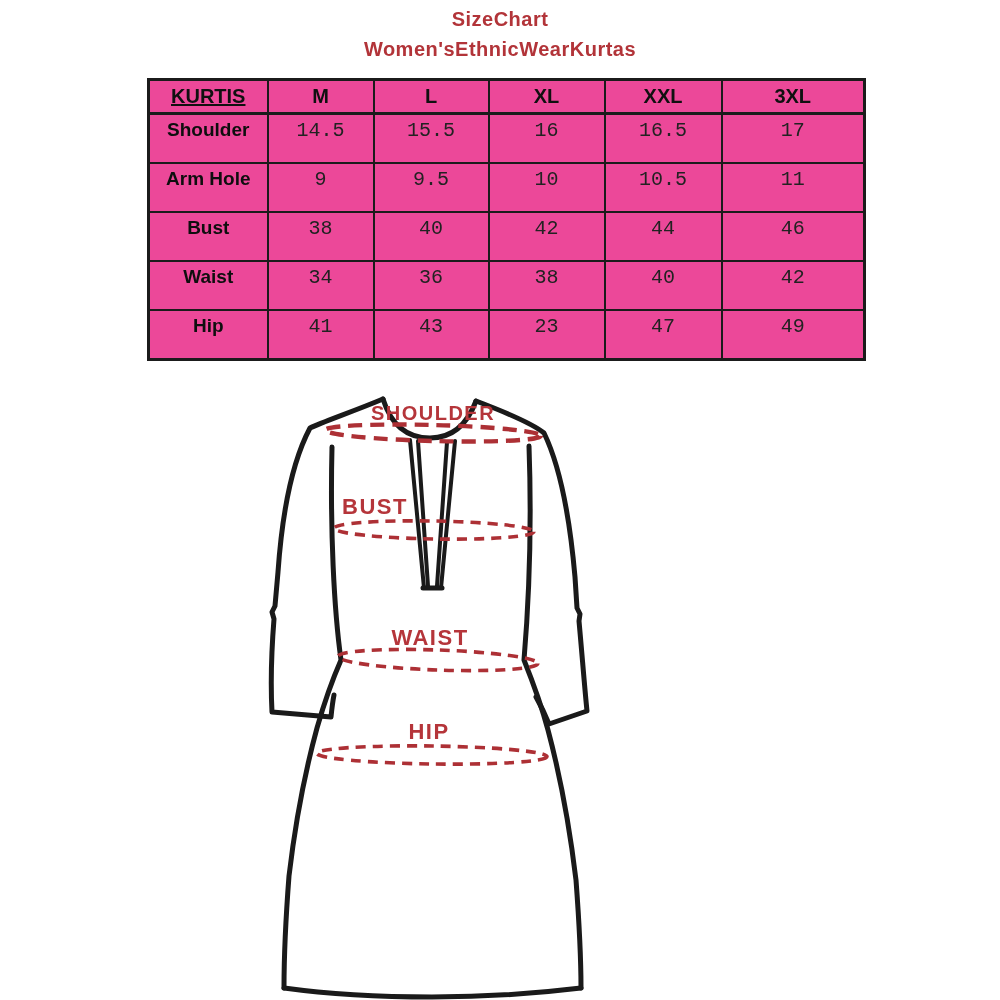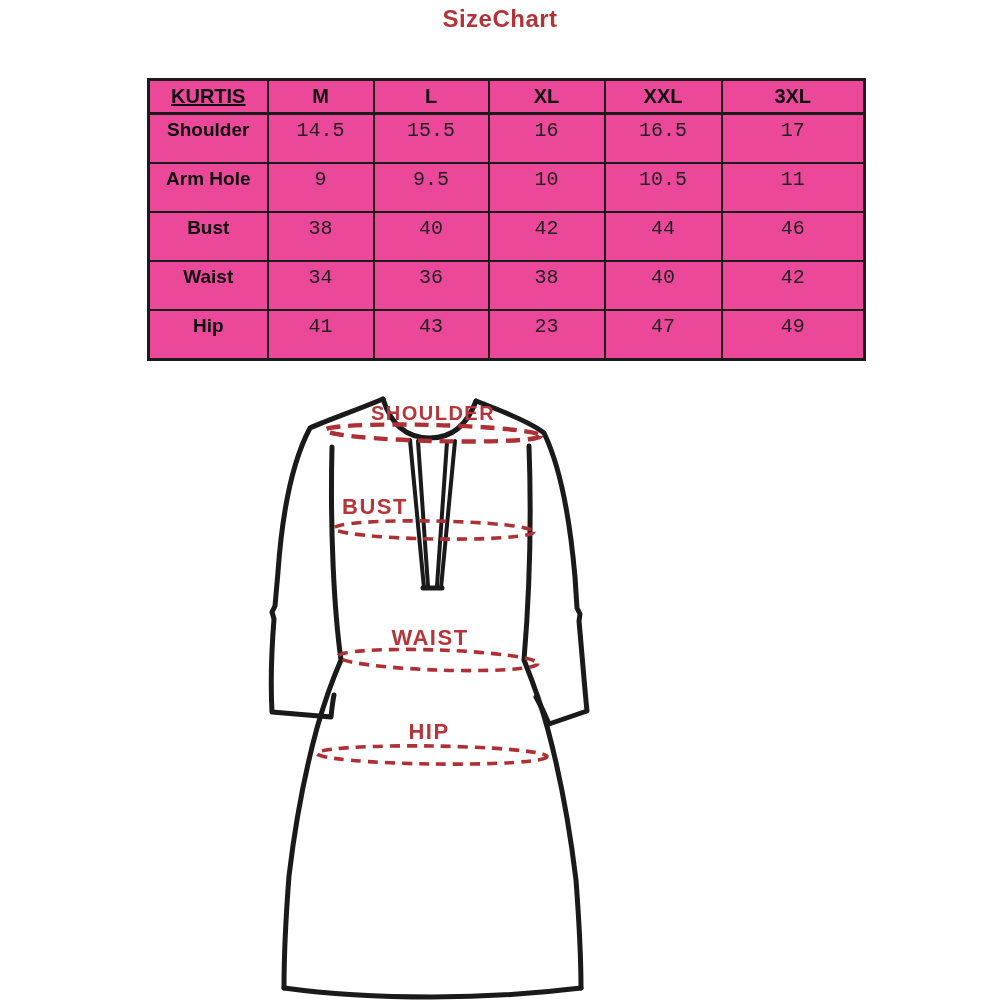--- a/index.html
+++ b/index.html
@@ -1,21 +1,21 @@
 <!DOCTYPE html>
 <html><head>
 <meta charset="utf-8">
 <style>
   html,body{margin:0;padding:0;}
   body{
     width:1000px;height:1000px;position:relative;background:#ffffff;
     font-family:"Liberation Sans",sans-serif;overflow:hidden;
   }
   .title-block{position:absolute;top:4px;left:0;width:1000px;text-align:center;}
-  .title-line{font-size:24px;font-weight:bold;color:#b23439;line-height:30px;letter-spacing:.5px;}
+  .title-line{font-size:20px;font-weight:bold;color:#b23439;line-height:30px;letter-spacing:.5px;}
   
   .size-table-wrap{position:absolute;left:147px;top:78px;}
   table.size-table{border-collapse:collapse;table-layout:fixed;width:716px;background:#ec4899;}
   table.size-table,table.size-table td,table.size-table th{border:2px solid #1b1b1b;}
   table.size-table{border-width:3px;}
   table.size-table thead th{
     height:31px;font-size:20px;font-weight:bold;color:#101010;
     text-align:center;vertical-align:middle;border-bottom-width:3px;padding:0;
   }
   table.size-table thead th:first-child{text-decoration:underline;}
@@ -32,20 +32,21 @@
   .outline.thin{stroke-width:4;}
   .meas{fill:none;stroke:#ad3035;stroke-width:3.6;stroke-dasharray:10 7;}
   .meas.shoulder{stroke-width:4.4;stroke-dasharray:14 8;}
   .meas-label{fill:#b5353a;font-family:"Liberation Sans",sans-serif;font-weight:bold;letter-spacing:1.5px;}
 </style>
 </head>
 <body>
 
 <div class="title-block">
   <div class="title-line">SizeChart</div>
+  <div class="title-line">Women'sEthnicWearKurtas</div>
 </div>
 
 <div class="size-table-wrap">
   <table class="size-table">
     <colgroup>
       <col style="width:119px">
         <col style="width:106px">
         <col style="width:115px">
       <col style="width:116px">
         <col style="width:117px">

